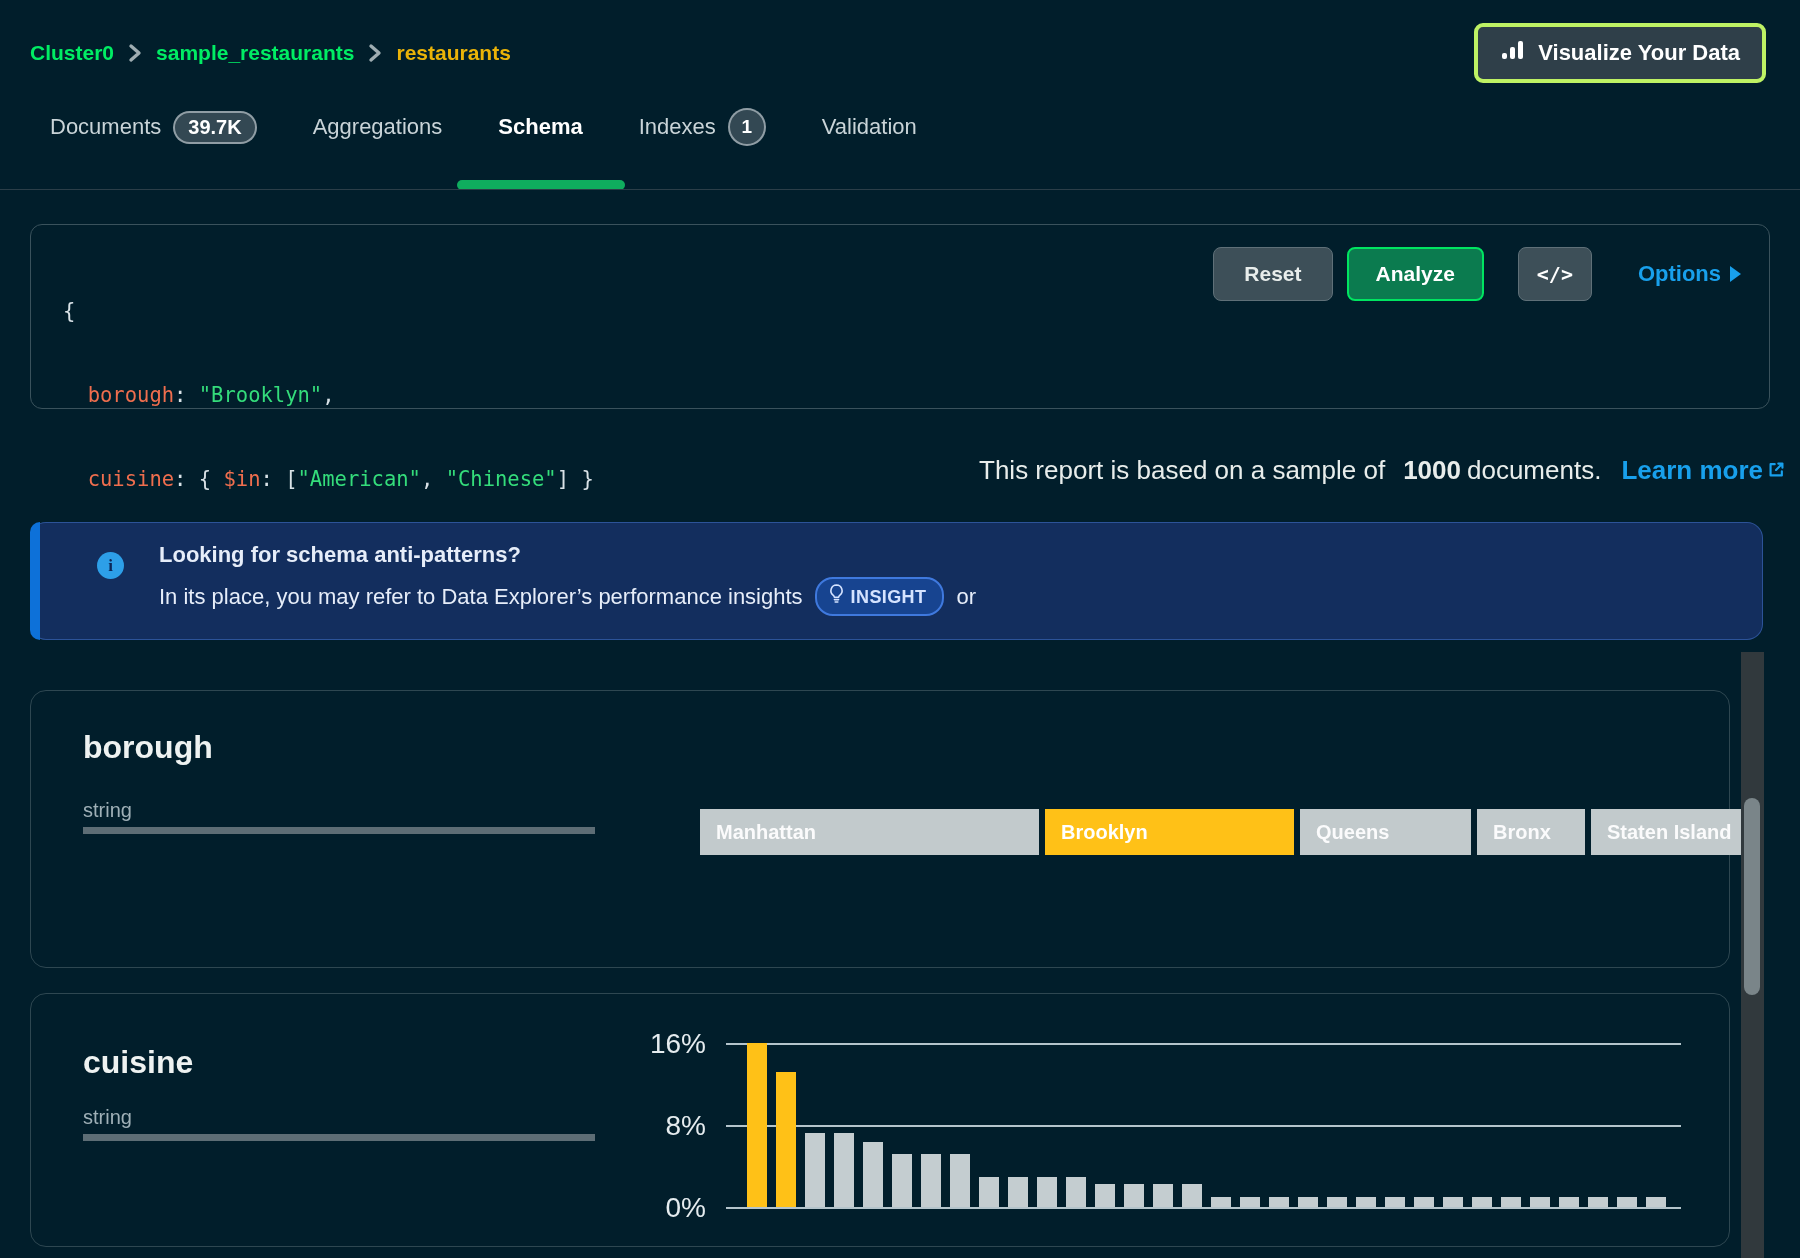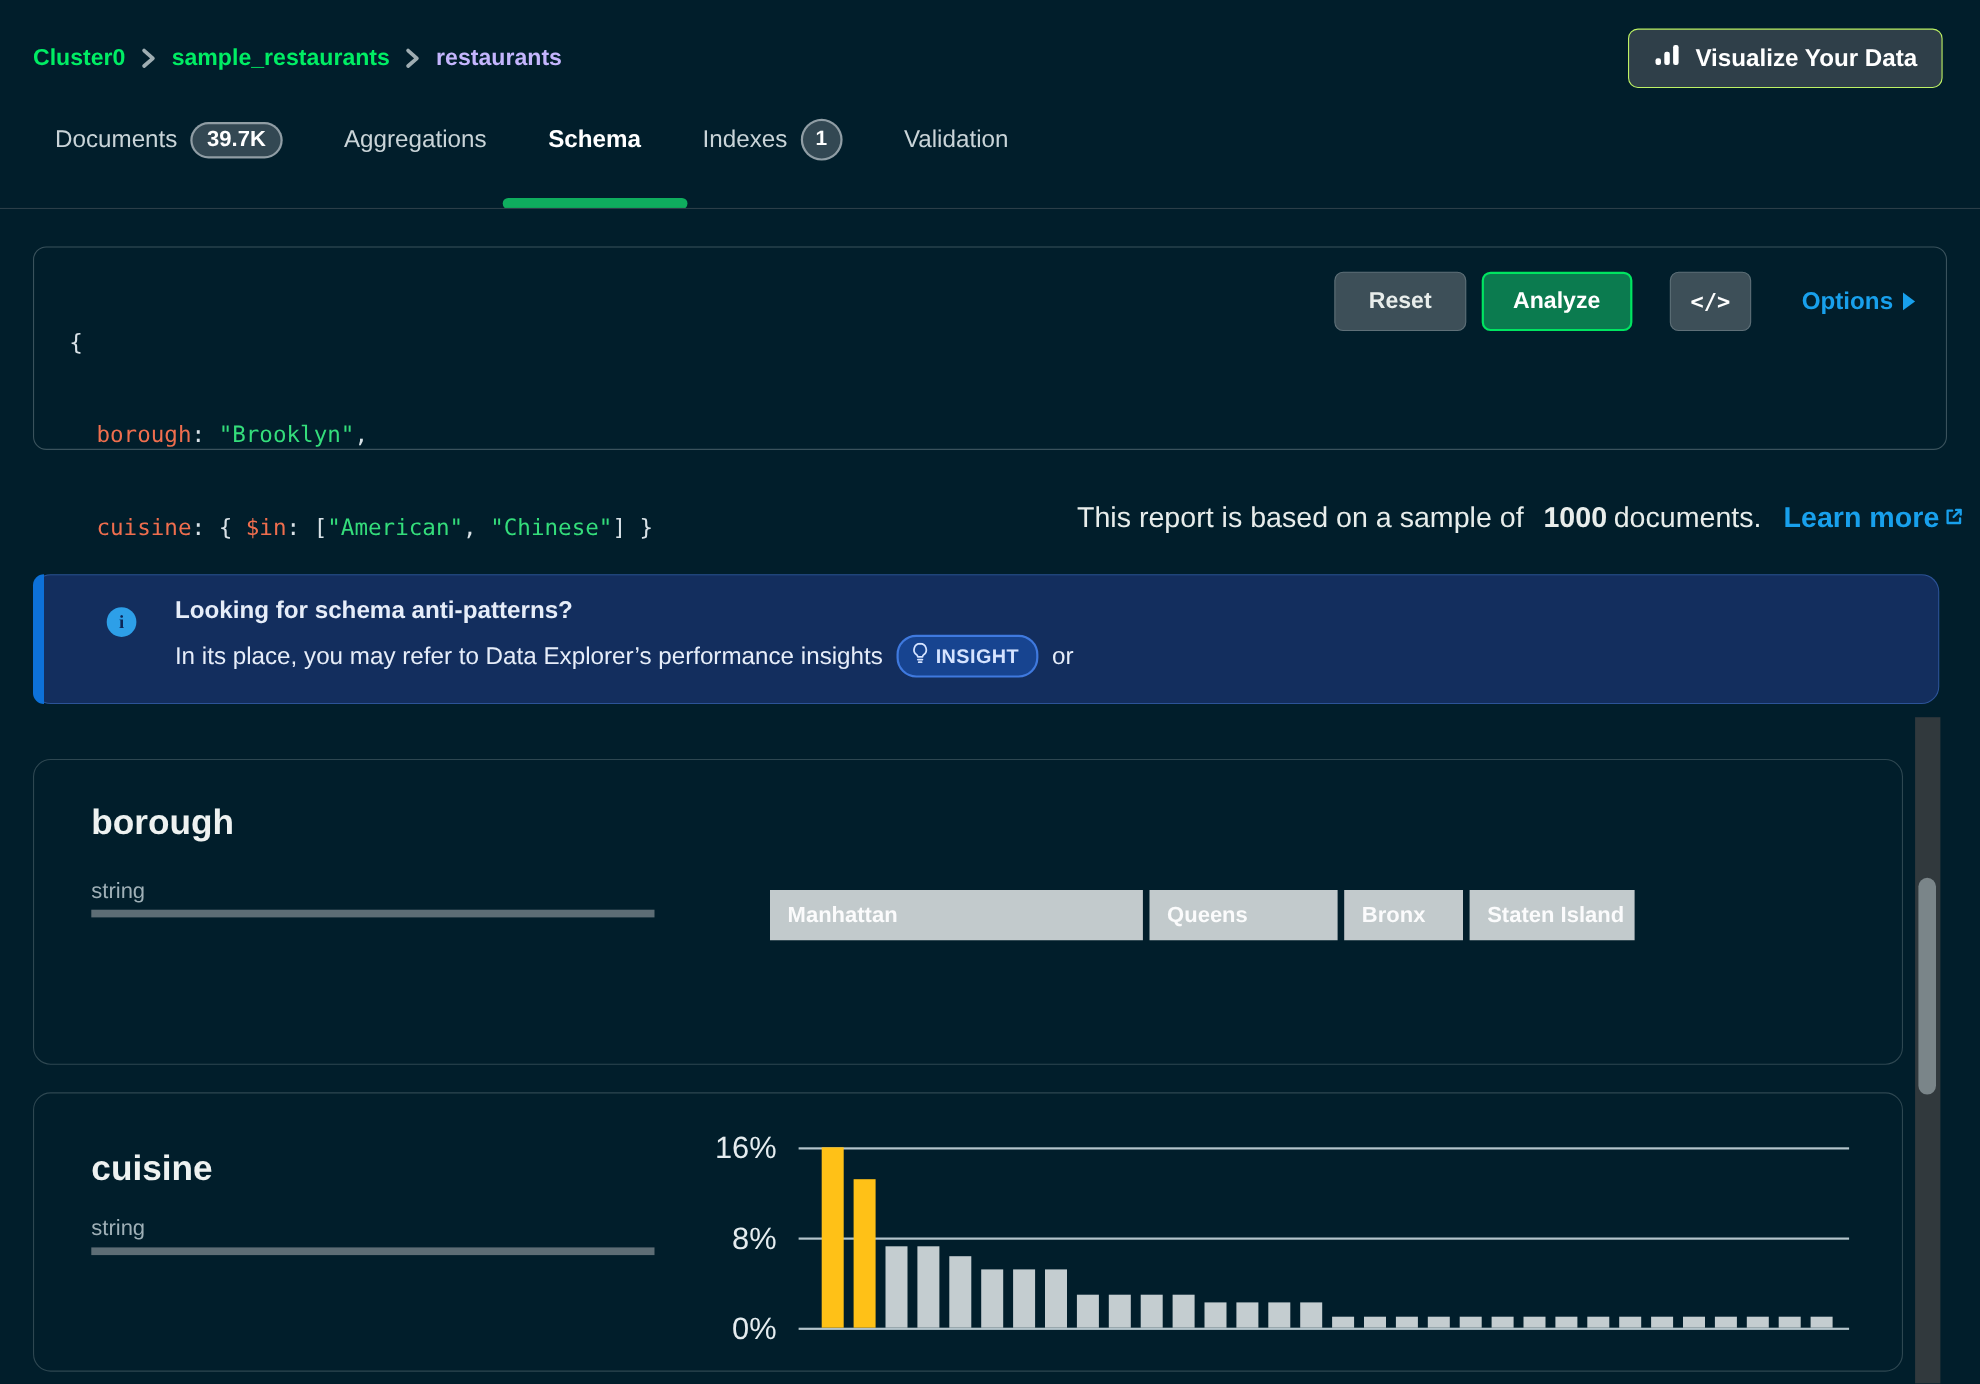--- a/index.html
+++ b/index.html
@@ -3,23 +3,23 @@
 <meta charset="utf-8">
 <style>
   html,body{margin:0;padding:0;background:#011e2b;}
   .app{position:relative;width:1800px;height:1258px;background:#011e2b;overflow:hidden;
        font-family:"Liberation Sans",sans-serif;color:#e8edeb;}
 
   
   .topbar{display:flex;justify-content:space-between;align-items:center;padding:24px 34px 0 30px;height:58px;}
   .breadcrumb{display:flex;align-items:center;gap:14px;font-size:21px;font-weight:700;}
   .crumb-link{color:#00ED64;cursor:pointer;}
-  .crumb-current{color:#c4b5fd;font-weight:600;}
+  .crumb-current{color:#eab308;font-weight:600;}
   .crumb-sep{display:flex;align-items:center;}
-  .viz-btn{display:flex;align-items:center;gap:12px;height:52px;padding:0 22px;border:1px solid #bef264;
+  .viz-btn{display:flex;align-items:center;gap:12px;height:52px;padding:0 22px;border:4px solid #bef264;
            border-radius:9px;background:#2f3f49;font-size:22px;font-weight:600;color:#fff;cursor:pointer;}
 
   
   .tabs{position:relative;display:flex;gap:56px;margin-top:14px;padding:12px 0 44px 50px;font-size:22px;}
   .tabs-divider{position:absolute;left:0;right:0;bottom:0;height:1px;background:#2b3e48;}
   .tab{display:flex;align-items:center;gap:12px;color:#c9d4d8;cursor:pointer;position:relative;}
   .tab.active{color:#ffffff;font-weight:700;}
   .tab-underline{position:absolute;left:50%;transform:translateX(-50%);bottom:-44px;width:168px;height:10px;
                  border-radius:5px;background:#0fad5e;}
   .pill-badge{background:rgba(92,108,117,.55);border:2px solid rgba(168,180,185,.8);border-radius:999px;
@@ -212,20 +212,23 @@
     </div>
   </div>
 
   <div class="card card-borough">
     <div class="field-name" style="top:38px;">borough</div>
     <div class="field-type" style="top:108px;">string</div>
     <div class="type-bar" style="top:136px;"></div>
     <div class="values-row">
         <div class="segment" style="width: 339px;">
           <span>Manhattan</span>
+        </div>
+        <div class="segment highlight" style="width: 249px;">
+          <span>Brooklyn</span>
         </div>
         <div class="segment" style="width: 171px;">
           <span>Queens</span>
         </div>
         <div class="segment" style="width: 108px;">
           <span>Bronx</span>
         </div>
         <div class="segment" style="width: 150px;">
           <span>Staten Island</span>
         </div>

